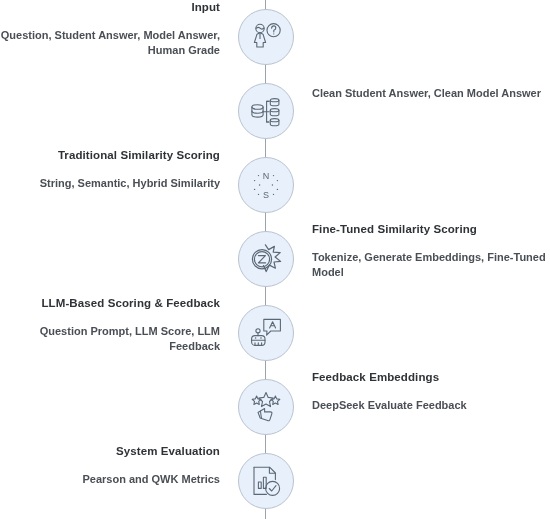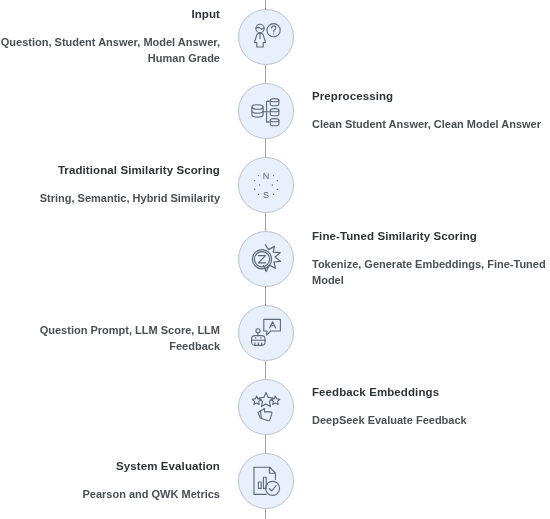--- a/index.html
+++ b/index.html
@@ -53,21 +53,21 @@
   .node svg {
     display: block;
   }
   .side {
     position: absolute;
     top: 0;
     width: 230px;
     height: 74px;
     display: flex;
     flex-direction: column;
-    justify-content: center;
+    justify-content: flex-start;
   }
   .side.left {
     left: 0;
     text-align: right;
     align-items: flex-end;
     padding-right: 10px;
     box-sizing: border-box;
   }
   .side.right {
     left: 312px;
@@ -114,21 +114,20 @@
           <circle cx="24.6" cy="10.2" r="6.6"></circle>
           <path d="M22.6 8.1 Q22.8 5.9 24.8 5.9 Q26.8 5.9 26.8 7.9 Q26.8 9.5 24.8 10.2 L24.8 11.9"></path>
           <circle cx="24.8" cy="13.9" r="0.55" fill="#5a6875" stroke="none"></circle>
         </svg>
       </span>
     </div>
   </div>
 
   <div class="step" style="top:74px;">
     <div class="side right">
-      <div class="s-title">Preprocessing</div>
       <div class="s-desc">Clean Student Answer, Clean Model Answer</div>
     </div>
     <div class="node">
       <span>
         <svg width="34" height="34" viewBox="0 0 34 34" fill="none" stroke="#5a6875" stroke-width="1.1" stroke-linecap="round" stroke-linejoin="round">
           <ellipse cx="8.5" cy="13" rx="5.6" ry="2.3"></ellipse>
           <path d="M2.9 13 L2.9 20.8 Q2.9 23.1 8.5 23.1 Q14.1 23.1 14.1 20.8 L14.1 13"></path>
           <path d="M2.9 17 Q2.9 19.2 8.5 19.2 Q14.1 19.2 14.1 17"></path>
           <path d="M14.1 17.8 L17.6 17.8"></path>
           <path d="M17.6 7.4 L19.5 7.4 M17.6 7.4 L17.6 28 M17.6 28 L19.5 28 M17.6 17.8 L20.2 17.8"></path>
@@ -181,20 +180,21 @@
           <circle cx="14.0" cy="18.2" r="9.6"></circle>
           <circle cx="14.0" cy="18.2" r="7.6"></circle>
           <path d="M10.4 14.6 L17.4 14.6 L10.4 21.8 L17.6 21.8"></path>
         </svg>
       </span>
     </div>
   </div>
 
   <div class="step" style="top:296px;">
     <div class="side left">
+      <div class="s-title">LLM-Based Scoring &amp; Feedback</div>
       <div class="s-desc">Question Prompt, LLM Score, LLM Feedback</div>
     </div>
     <div class="node">
       <span>
         <svg width="34" height="34" viewBox="0 0 34 34" fill="none" stroke="#5a6875" stroke-width="1.1" stroke-linecap="round" stroke-linejoin="round">
           <path d="M14.8 3.4 L31.4 3.4 L31.4 15.0 L21.8 15.0 L17.6 19.2 L18.0 15.0 L14.8 15.0 Z"></path>
           <path d="M20.6 12.0 L23.6 5.8 L26.6 12.0 M21.8 9.7 L25.4 9.7"></path>
           <circle cx="9.0" cy="14.8" r="2.1"></circle>
           <path d="M9.0 16.9 L9.0 19.6"></path>
           <rect x="2.6" y="19.6" width="13.4" height="9.8" rx="3.4"></rect>

